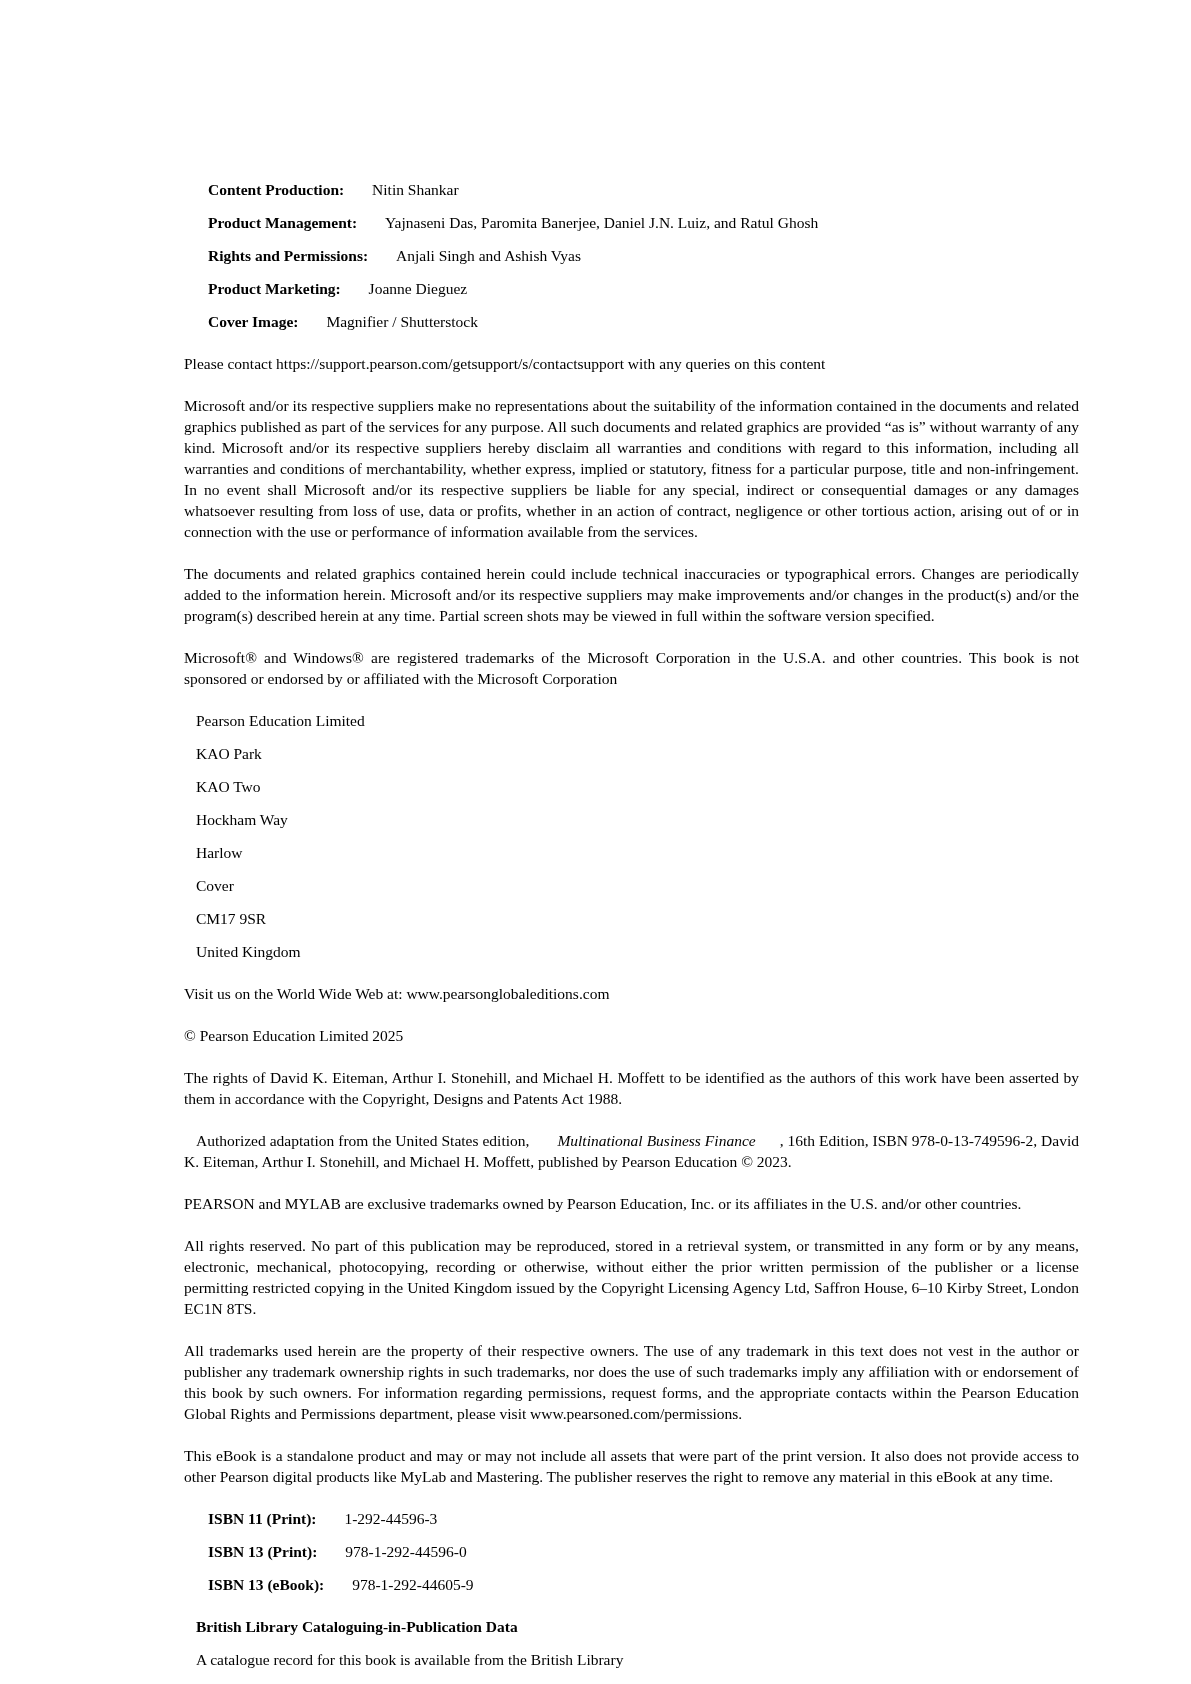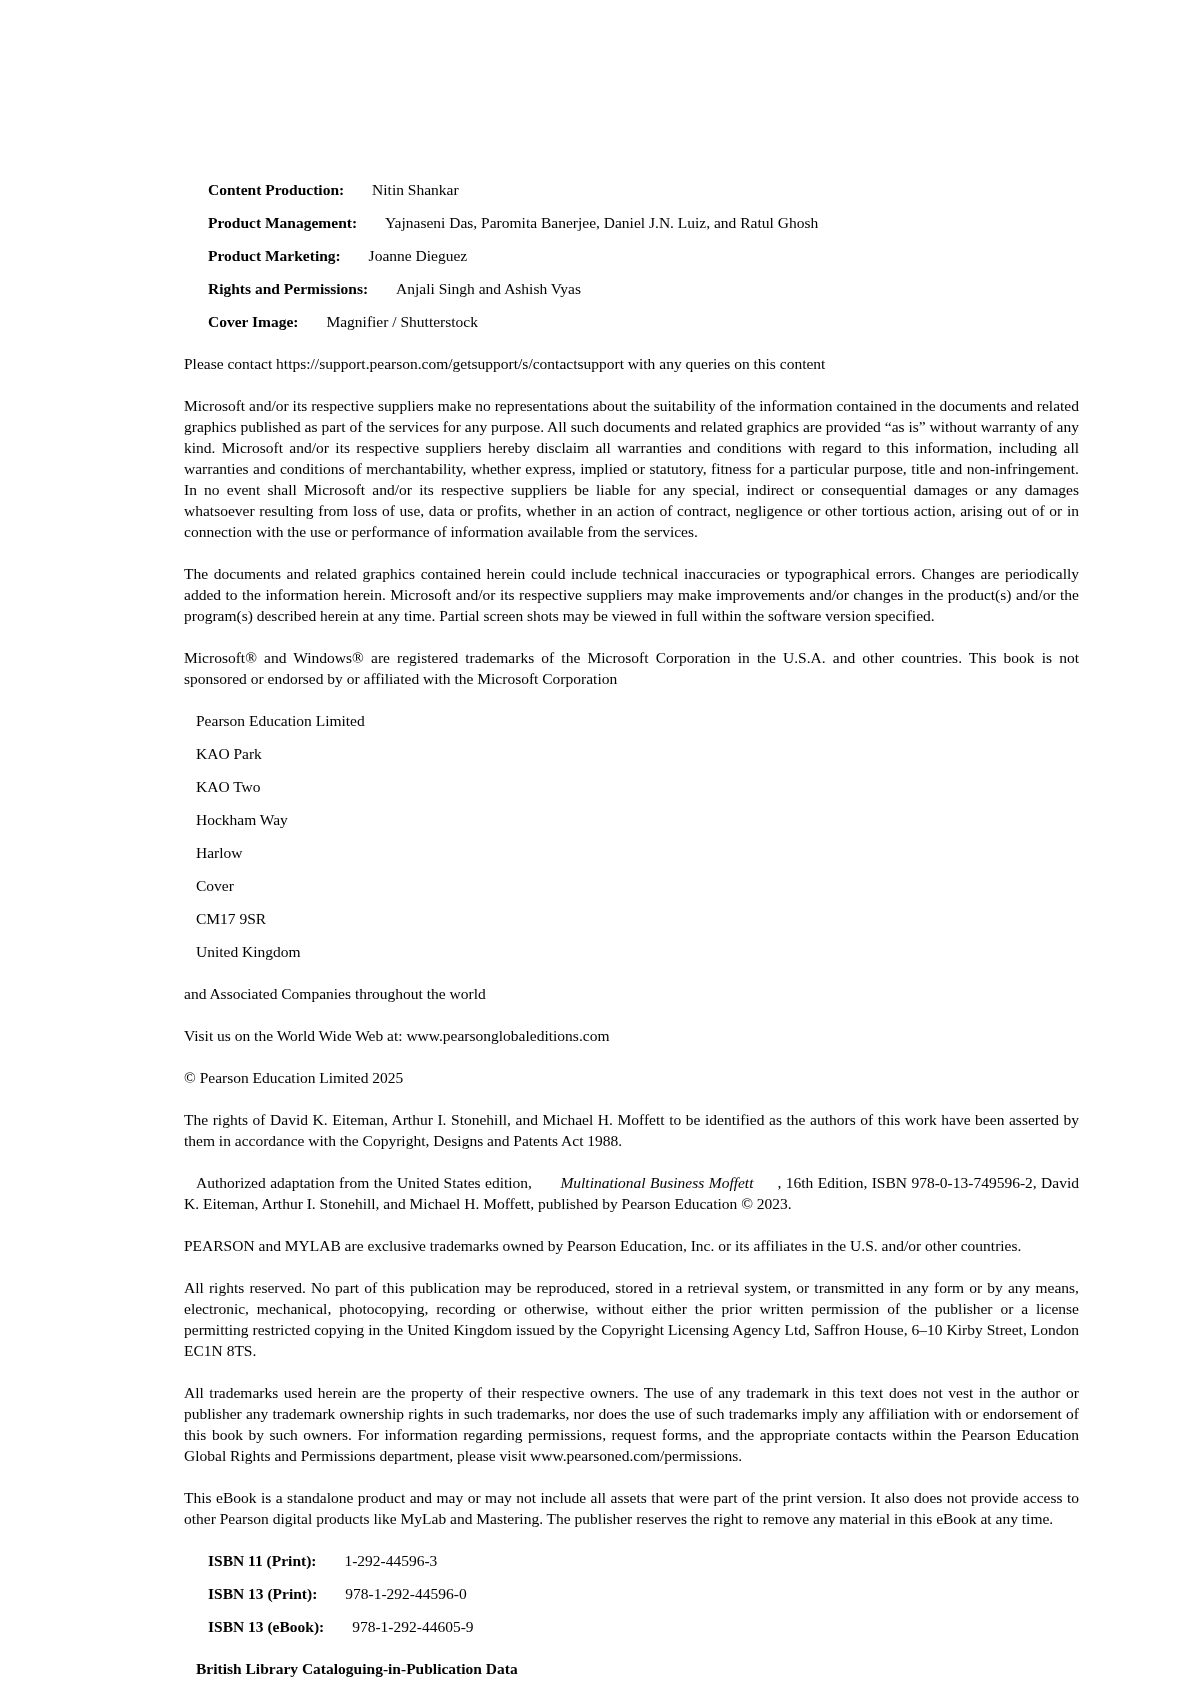--- a/index.html
+++ b/index.html
@@ -32,26 +32,26 @@
   <div class="block">
     <span class="line">
       <span class="b">Content Production:</span>
       <span>Nitin Shankar</span>
     </span>
     <span class="line">
       <span class="b">Product Management:</span>
       <span>Yajnaseni Das, Paromita Banerjee, Daniel J.N. Luiz, and Ratul Ghosh</span>
     </span>
     <span class="line">
+      <span class="b">Rights and Permissions:</span>
+      <span>Anjali Singh and Ashish Vyas</span>
+    </span>
+    <span class="line">
       <span class="b">Product Marketing:</span>
       <span>Joanne Dieguez</span>
-    </span>
-    <span class="line">
-      <span class="b">Rights and Permissions:</span>
-      <span>Anjali Singh and Ashish Vyas</span>
     </span>
     <span class="line">
       <span class="b">Cover Image:</span>
       <span>Magnifier / Shutterstock</span>
     </span>
   </div>
 
   <p class="block">Please contact https://support.pearson.com/getsupport/s/contactsupport with any queries on this content</p>
 
   <p class="block just">Microsoft and/or its respective suppliers make no representations about the suitability of the information contained in the documents and related graphics published as part of the services for any purpose. All such documents and related graphics are provided “as is” without warranty of any kind. Microsoft and/or its respective suppliers hereby disclaim all warranties and conditions with regard to this information, including all warranties and conditions of merchantability, whether express, implied or statutory, fitness for a particular purpose, title and non-infringement. In no event shall Microsoft and/or its respective suppliers be liable for any special, indirect or consequential damages or any damages whatsoever resulting from loss of use, data or profits, whether in an action of contract, negligence or other tortious action, arising out of or in connection with the use or performance of information available from the services.</p>
@@ -62,29 +62,28 @@
     <span class="line">Pearson Education Limited</span>
     <span class="line">KAO Park</span>
     <span class="line">KAO Two</span>
     <span class="line">Hockham Way</span>
     <span class="line">Harlow</span>
     <span class="line">Cover</span>
     <span class="line">CM17 9SR</span>
     <span class="line">United Kingdom</span>
   </div>
 
-  <p class="block">and Associated Companies throughout the world</p>
 
   <p class="block">Visit us on the World Wide Web at: www.pearsonglobaleditions.com</p>
 
   <p class="block">© Pearson Education Limited 2025</p>
 
   <p class="block just">The rights of David K. Eiteman, Arthur I. Stonehill, and Michael H. Moffett to be identified as the authors of this work have been asserted by them in accordance with the Copyright, Designs and Patents Act 1988.</p>
 
-  <p class="block just"><span>Authorized adaptation from the United States edition, </span><span class="i">Multinational Business Moffett</span><span>, 16th Edition, ISBN 978-0-13-749596-2, David K. Eiteman, Arthur I. Stonehill, and Michael H. Moffett, published by Pearson Education © 2023.</span></p>
+  <p class="block just"><span>Authorized adaptation from the United States edition, </span><span class="i">Multinational Business Finance</span><span>, 16th Edition, ISBN 978-0-13-749596-2, David K. Eiteman, Arthur I. Stonehill, and Michael H. Moffett, published by Pearson Education © 2023.</span></p>
 
   <p class="block just">PEARSON and MYLAB are exclusive trademarks owned by Pearson Education, Inc. or its affiliates in the U.S. and/or other countries.</p>
 
   <p class="block just">All rights reserved. No part of this publication may be reproduced, stored in a retrieval system, or transmitted in any form or by any means, electronic, mechanical, photocopying, recording or otherwise, without either the prior written permission of the publisher or a license permitting restricted copying in the United Kingdom issued by the Copyright Licensing Agency Ltd, Saffron House, 6–10 Kirby Street, London EC1N 8TS.</p>
 
   <p class="block just">All trademarks used herein are the property of their respective owners. The use of any trademark in this text does not vest in the author or publisher any trademark ownership rights in such trademarks, nor does the use of such trademarks imply any affiliation with or endorsement of this book by such owners. For information regarding permissions, request forms, and the appropriate contacts within the Pearson Education Global Rights and Permissions department, please visit www.pearsoned.com/permissions.</p>
 
   <p class="block just">This eBook is a standalone product and may or may not include all assets that were part of the print version. It also does not provide access to other Pearson digital products like MyLab and Mastering. The publisher reserves the right to remove any material in this eBook at any time.</p>
 
   <div class="block">

